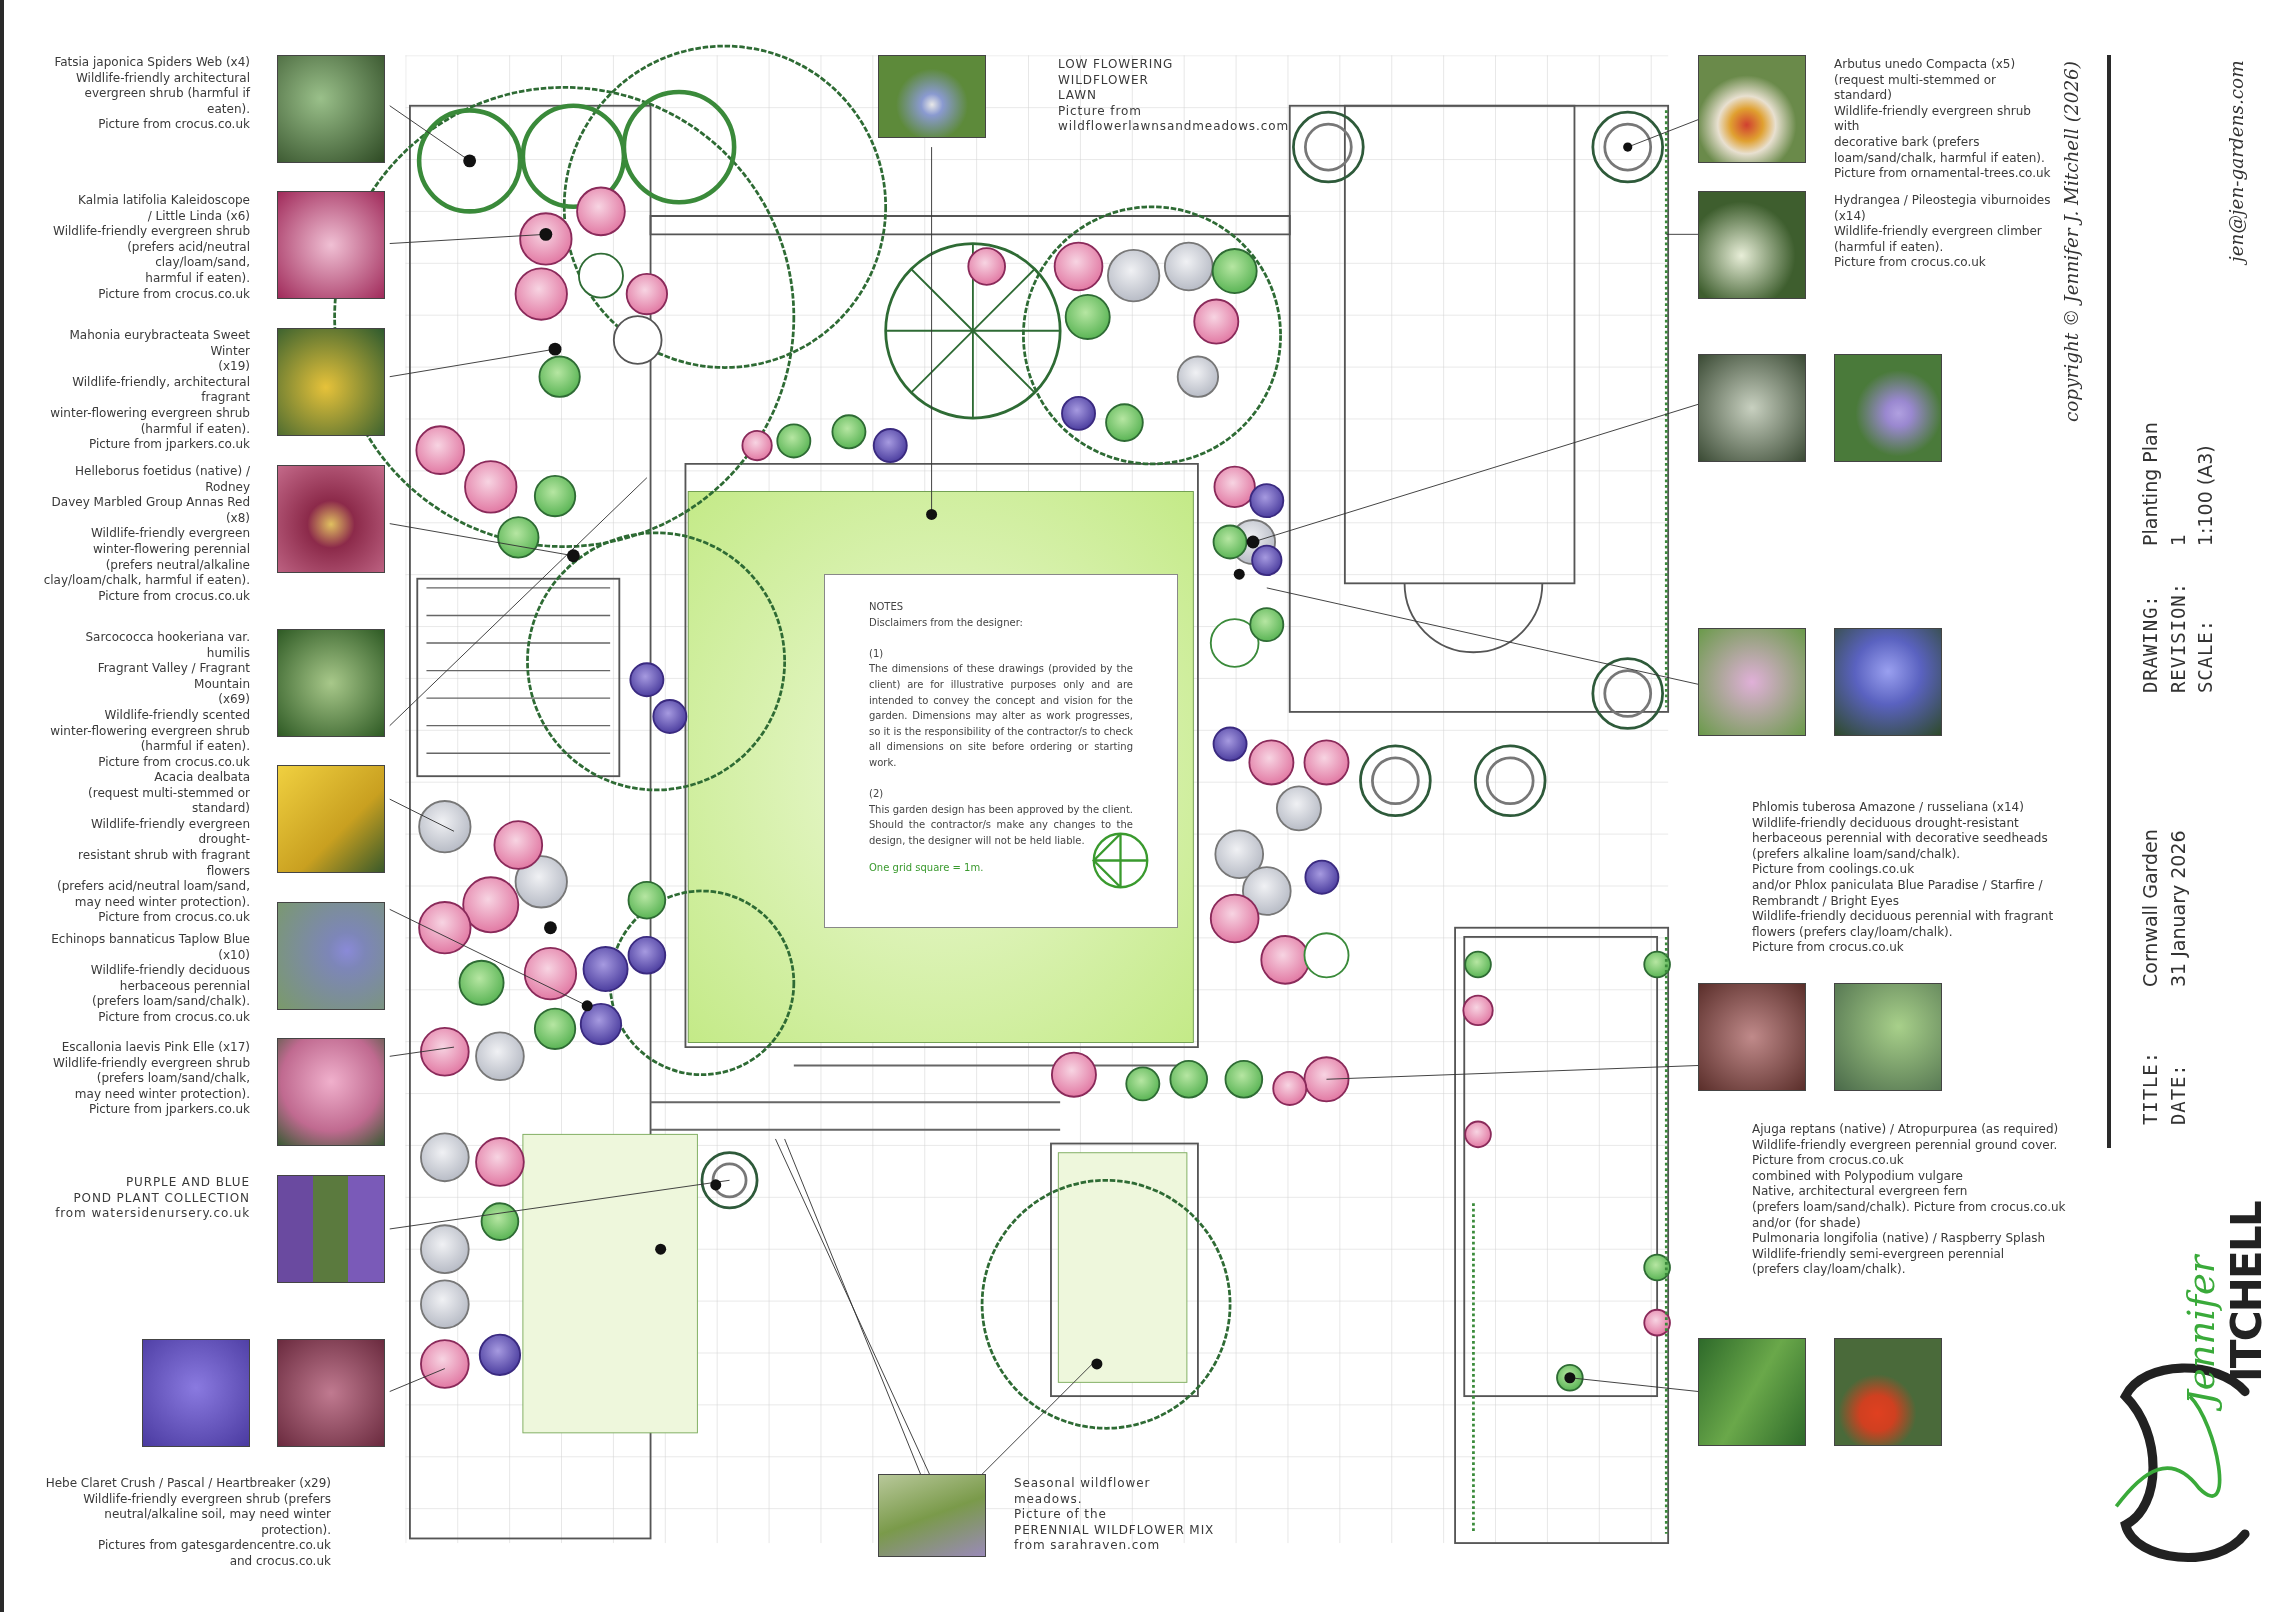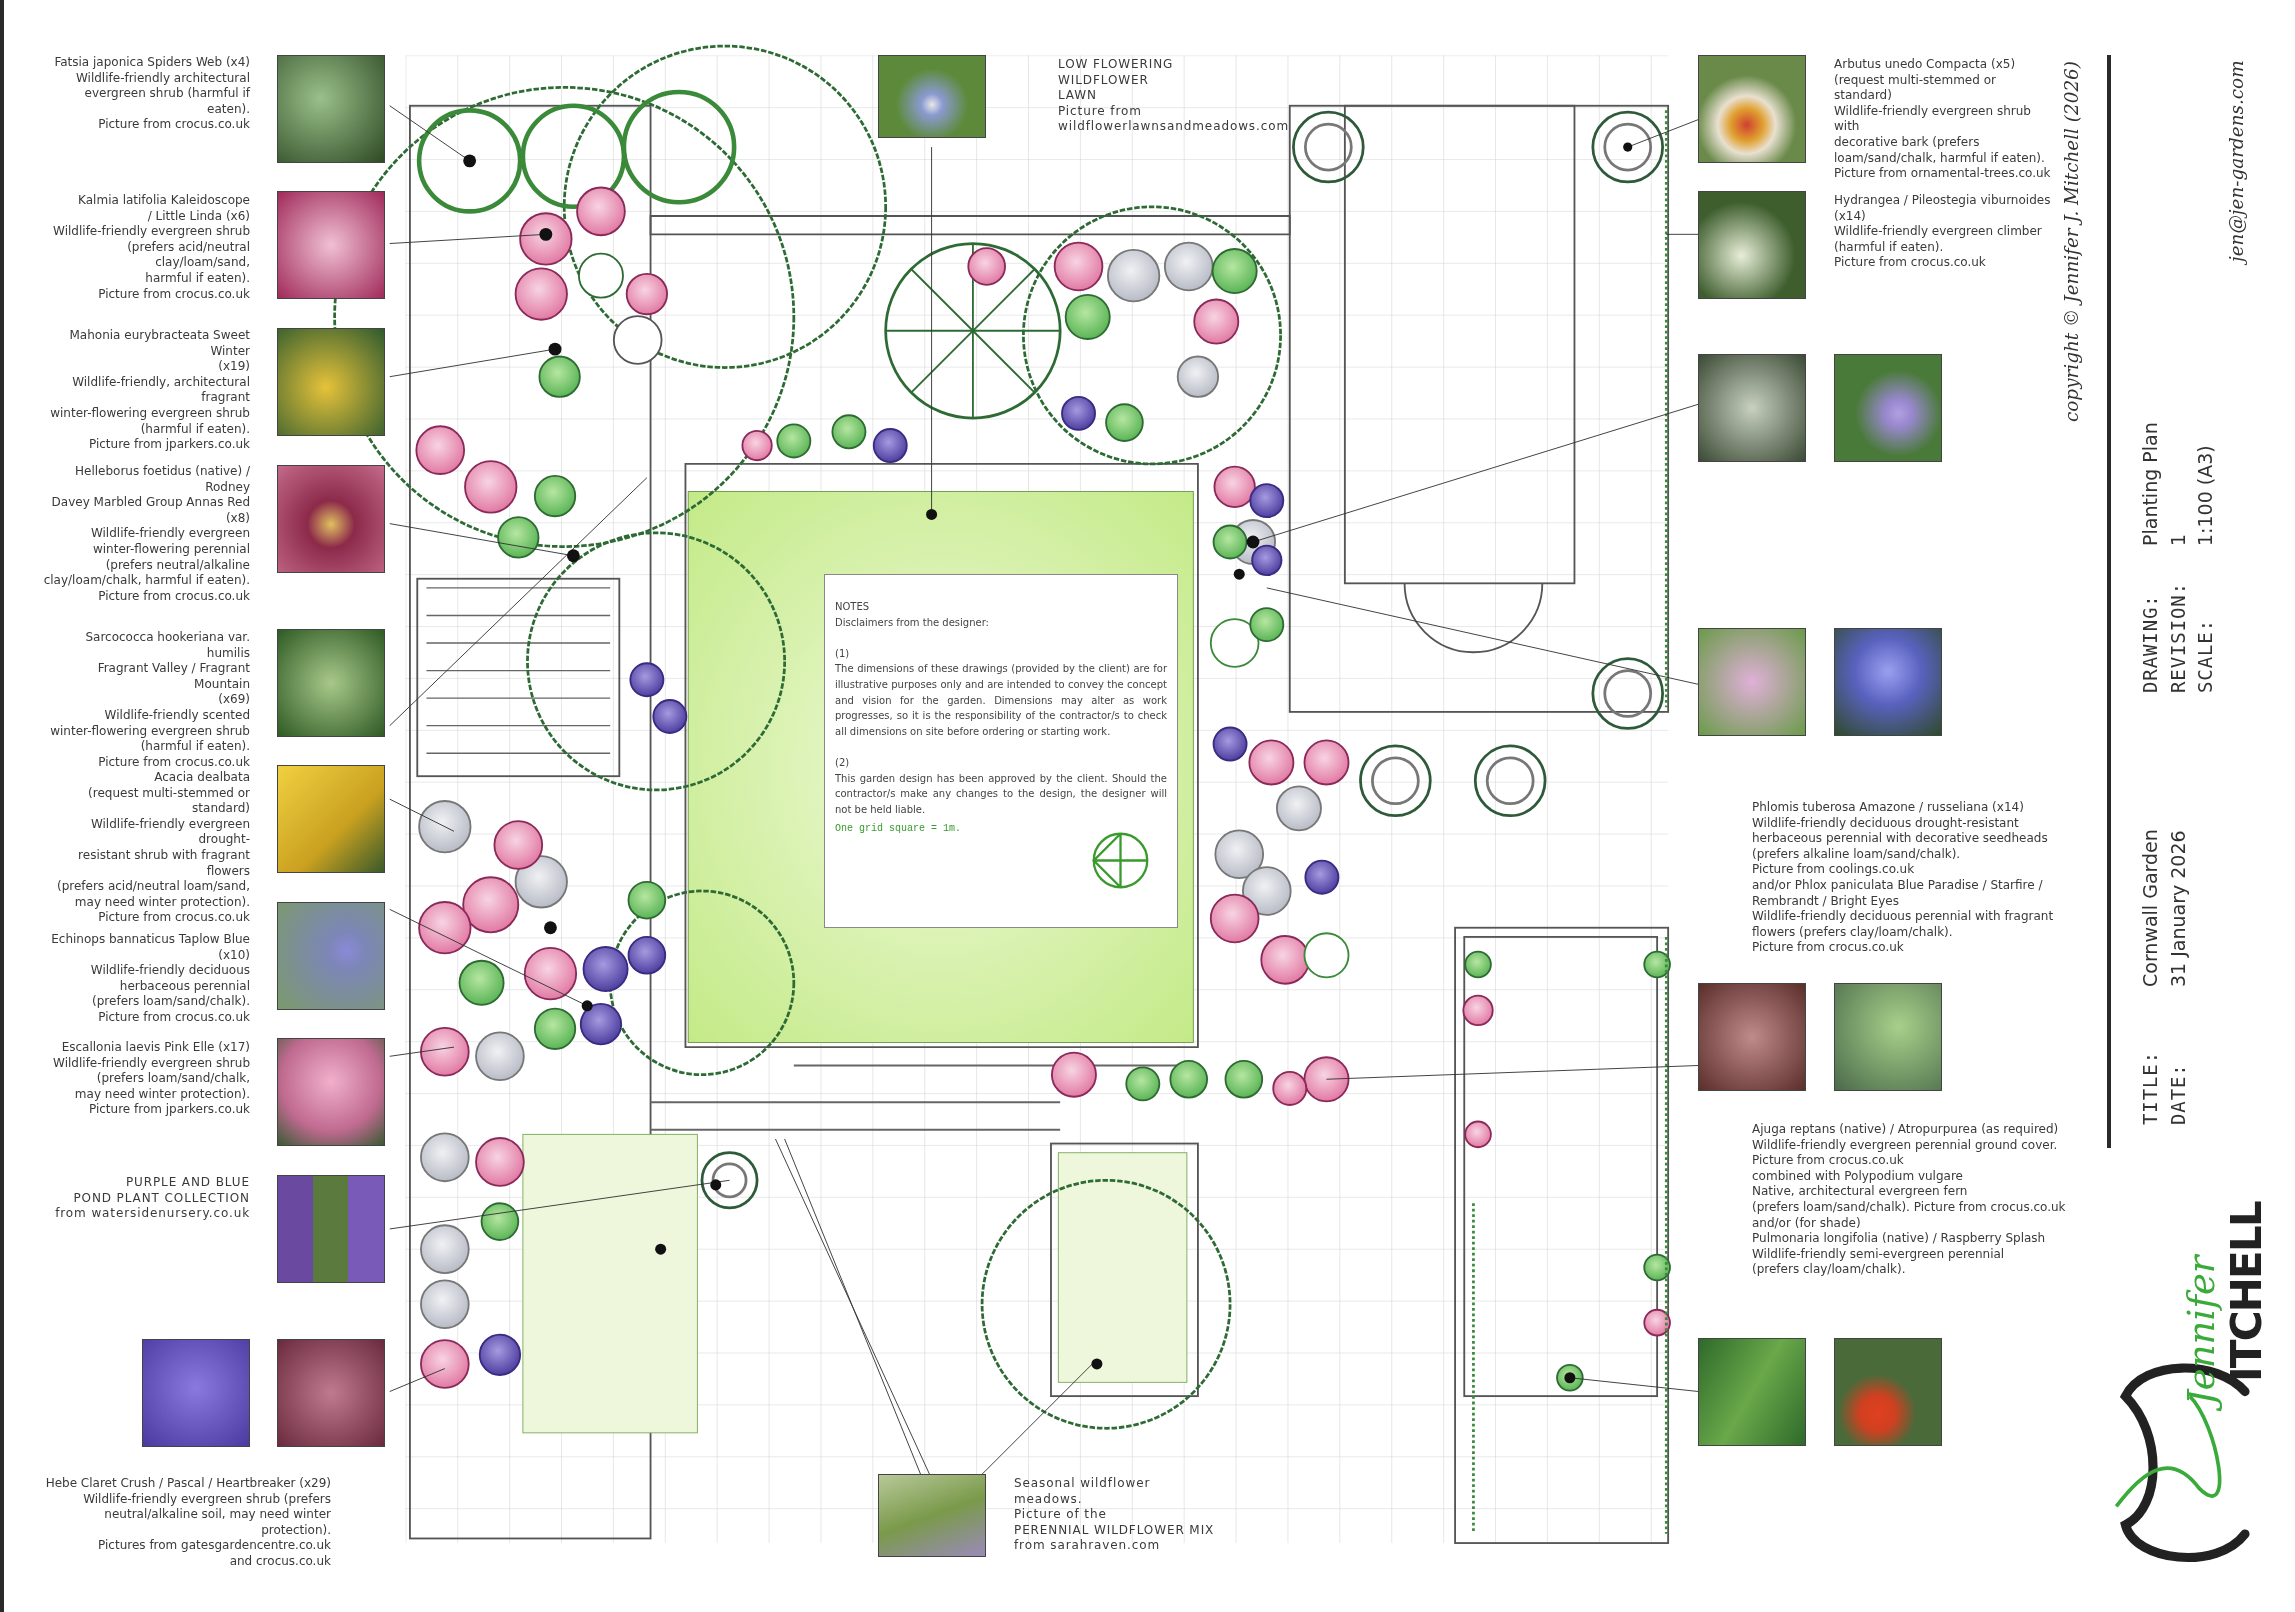--- a/index.html
+++ b/index.html
@@ -3,24 +3,24 @@
 <meta charset="utf-8">
 <style>
   html, body { margin:0; padding:0; background:#ffffff; }
   body { width:2296px; height:1613px; position:relative; overflow:hidden; font-family:"DejaVu Sans", sans-serif; color:#333; }
   .sheet { position:absolute; left:0; top:0; width:2296px; height:1613px; border-left:4.6px solid #2a2a2a; box-sizing:border-box; background:#fff; }
   .lbl { position:absolute; font-size:12px; line-height:15.6px; color:#3a3a3a; white-space:pre-line; }
   .lbl.right { text-align:right; }
   .lbl.caps { letter-spacing:0.9px; }
   .photo { position:absolute; width:108px; height:108px; border:1.8px solid #444; box-sizing:border-box; overflow:hidden; }
   .plan { position:absolute; left:0; top:0; }
-  .notes { position:absolute; left:820px; top:574px; width:354px; height:354px; background:#fff; border:1.8px solid #888; box-sizing:border-box; padding:24px 10px; font-size:10px; line-height:15.6px; color:#444; }
+  .notes { position:absolute; left:820px; top:574px; width:354px; height:354px; background:#fff; border:1.8px solid #888; box-sizing:border-box; padding:24px 44px; font-size:10px; line-height:15.6px; color:#444; }
   .notes p { margin:0; }
   .notes .gap { height:15.6px; }
-  .notes .scale { color:#3a9a2e; margin-top:4px;font-family:Liberation Mono, monospace; }
+  .notes .scale { color:#3a9a2e; margin-top:11px; }
   .vtext { position:absolute; transform-origin:left top; transform:rotate(-90deg); white-space:nowrap; }
   .tb-rule { position:absolute; left:2103px; top:55px; width:3.7px; height:1093px; background:#2a2a2a; }
   .script { font-family:"DejaVu Serif", serif; font-style:italic; font-size:18.4px; color:#333; }
   .tb-key { font-family:"DejaVu Sans Mono", monospace; font-size:19px; color:#333; letter-spacing:0.9px; }
   .tb-val { font-family:"DejaVu Sans", sans-serif; font-size:19px; color:#333; }
 </style>
 </head>
 <body>
 
 <div class="sheet">

